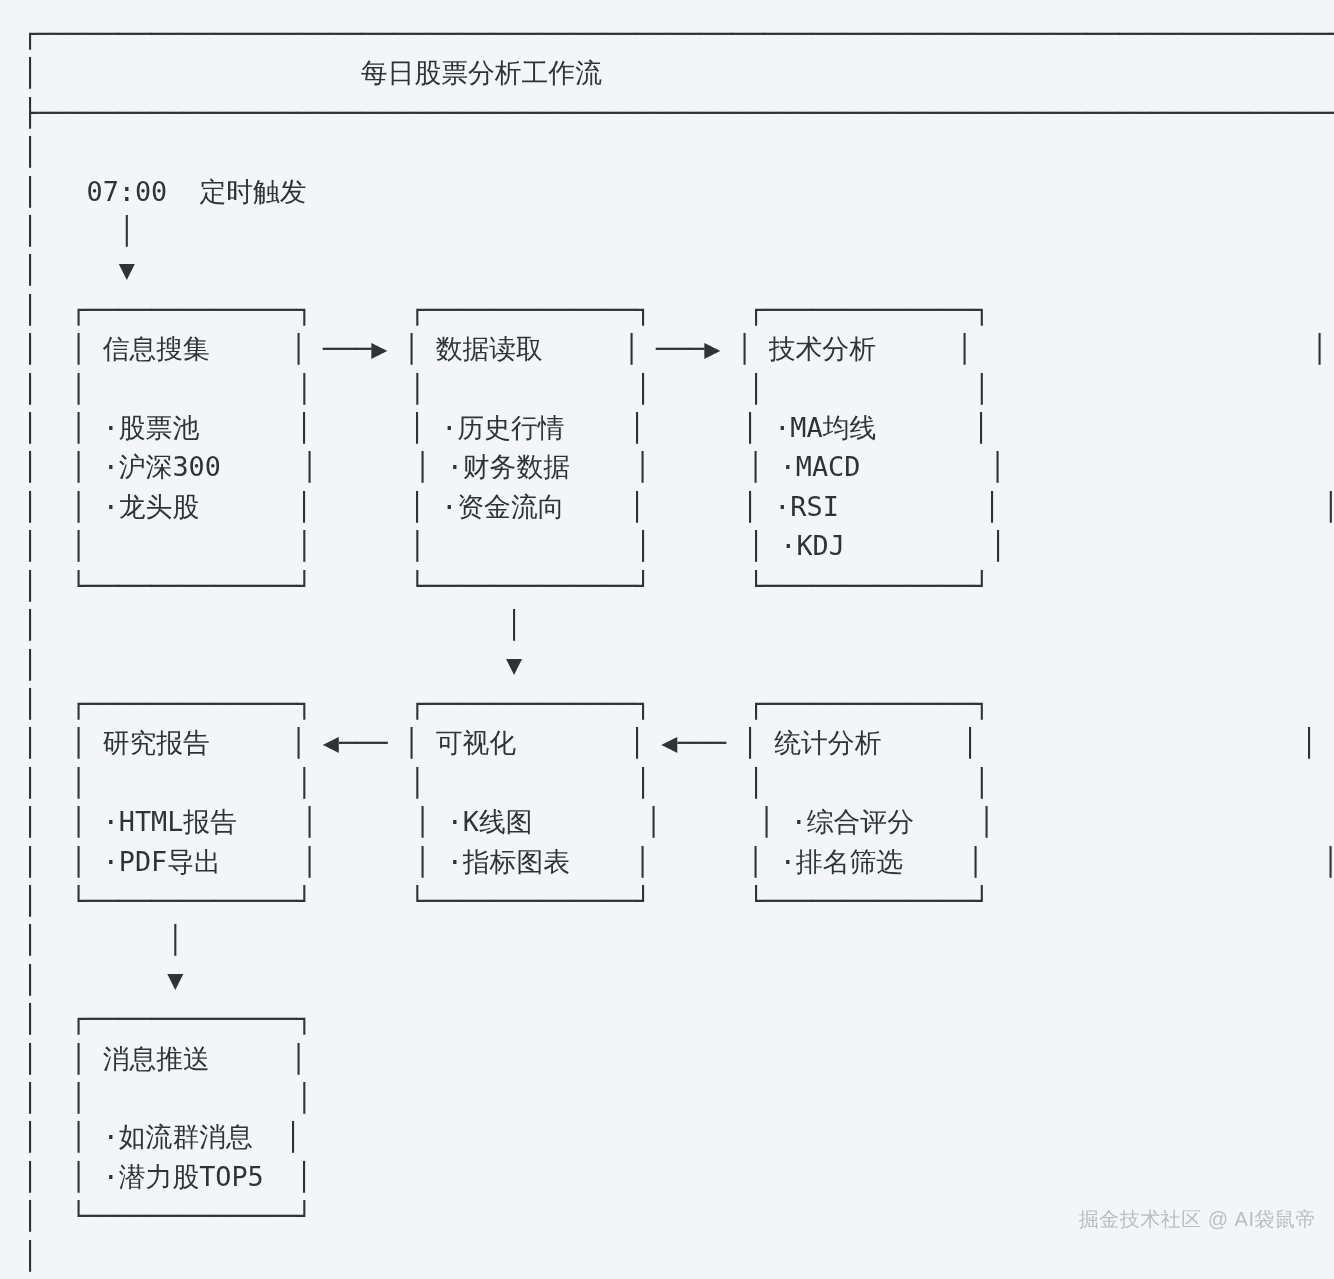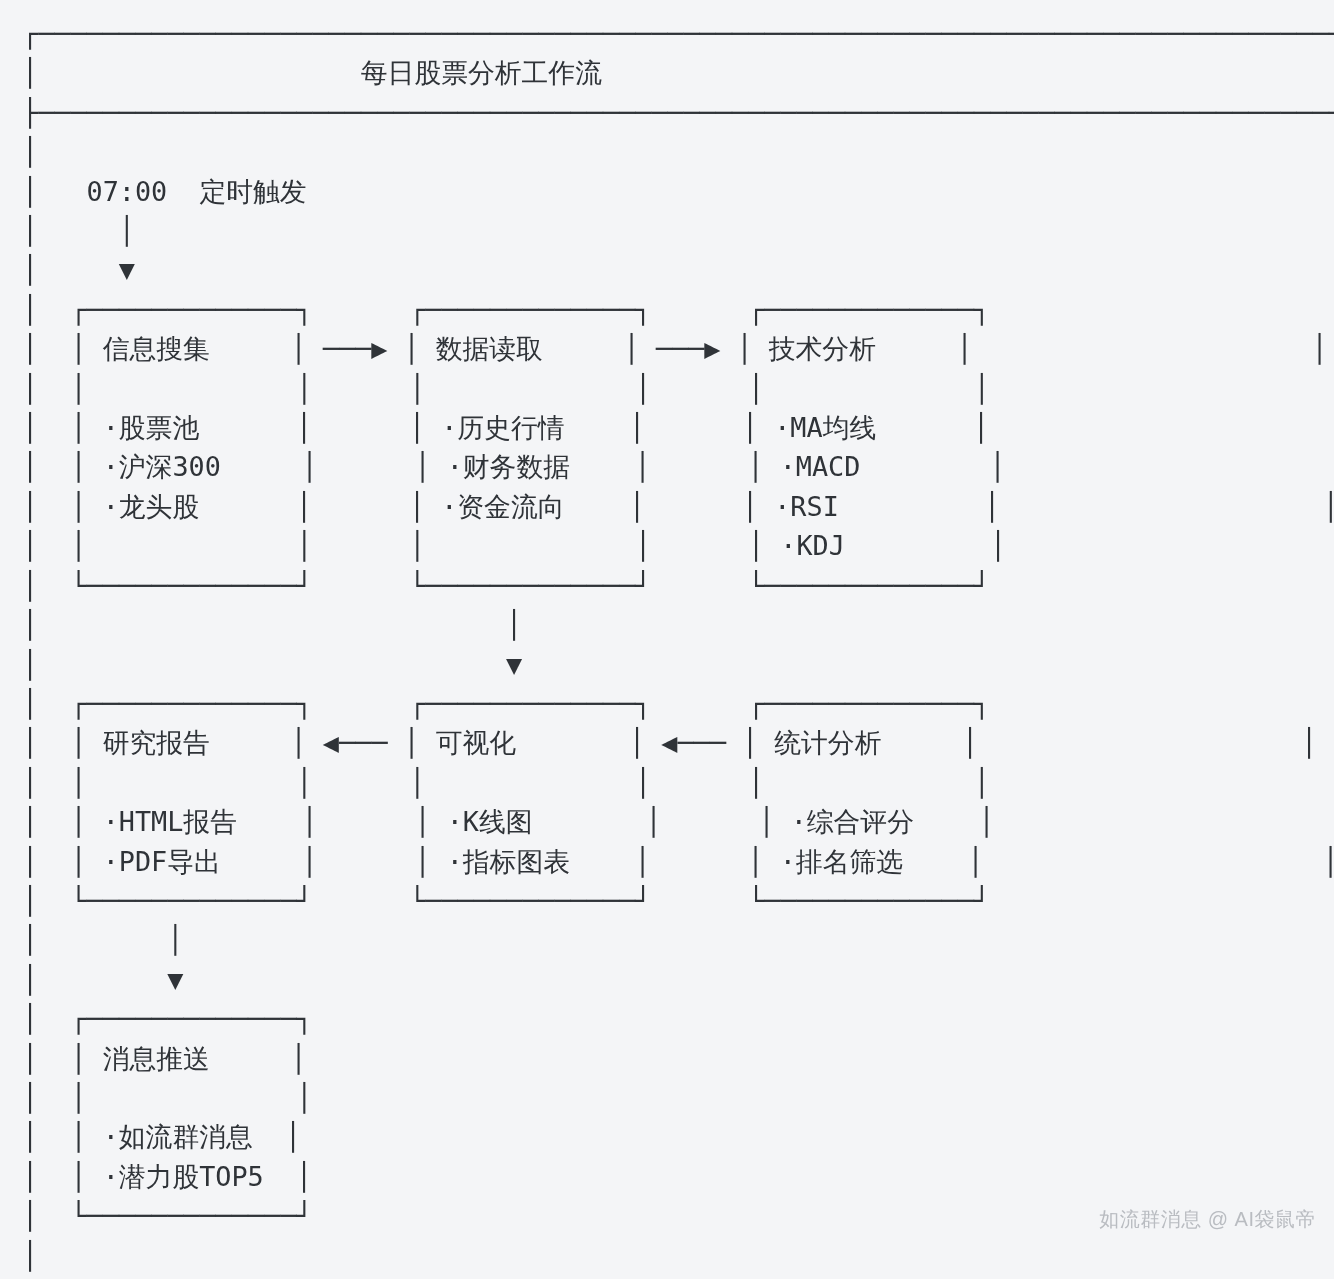--- a/index.html
+++ b/index.html
@@ -82,15 +82,15 @@
 │        ▼                                                                         │
 │  ┌─────────────┐                                                                 │
 │  │ 消息推送     │                                                                │
 │  │             │                                                                 │
 │  │ ·如流群消息  │                                                                 │
 │  │ ·潜力股TOP5  │                                                                 │
 │  └─────────────┘                                                                 │
 │                                                                                  │
 └──────────────────────────────────────────────────────────────────────────────────┘</pre>
 
-  <div class="watermark">如流群消息 @ AI袋鼠帝</div>
+  <div class="watermark">掘金技术社区 @ AI袋鼠帝</div>
 
 </div>
 
 </body></html>

